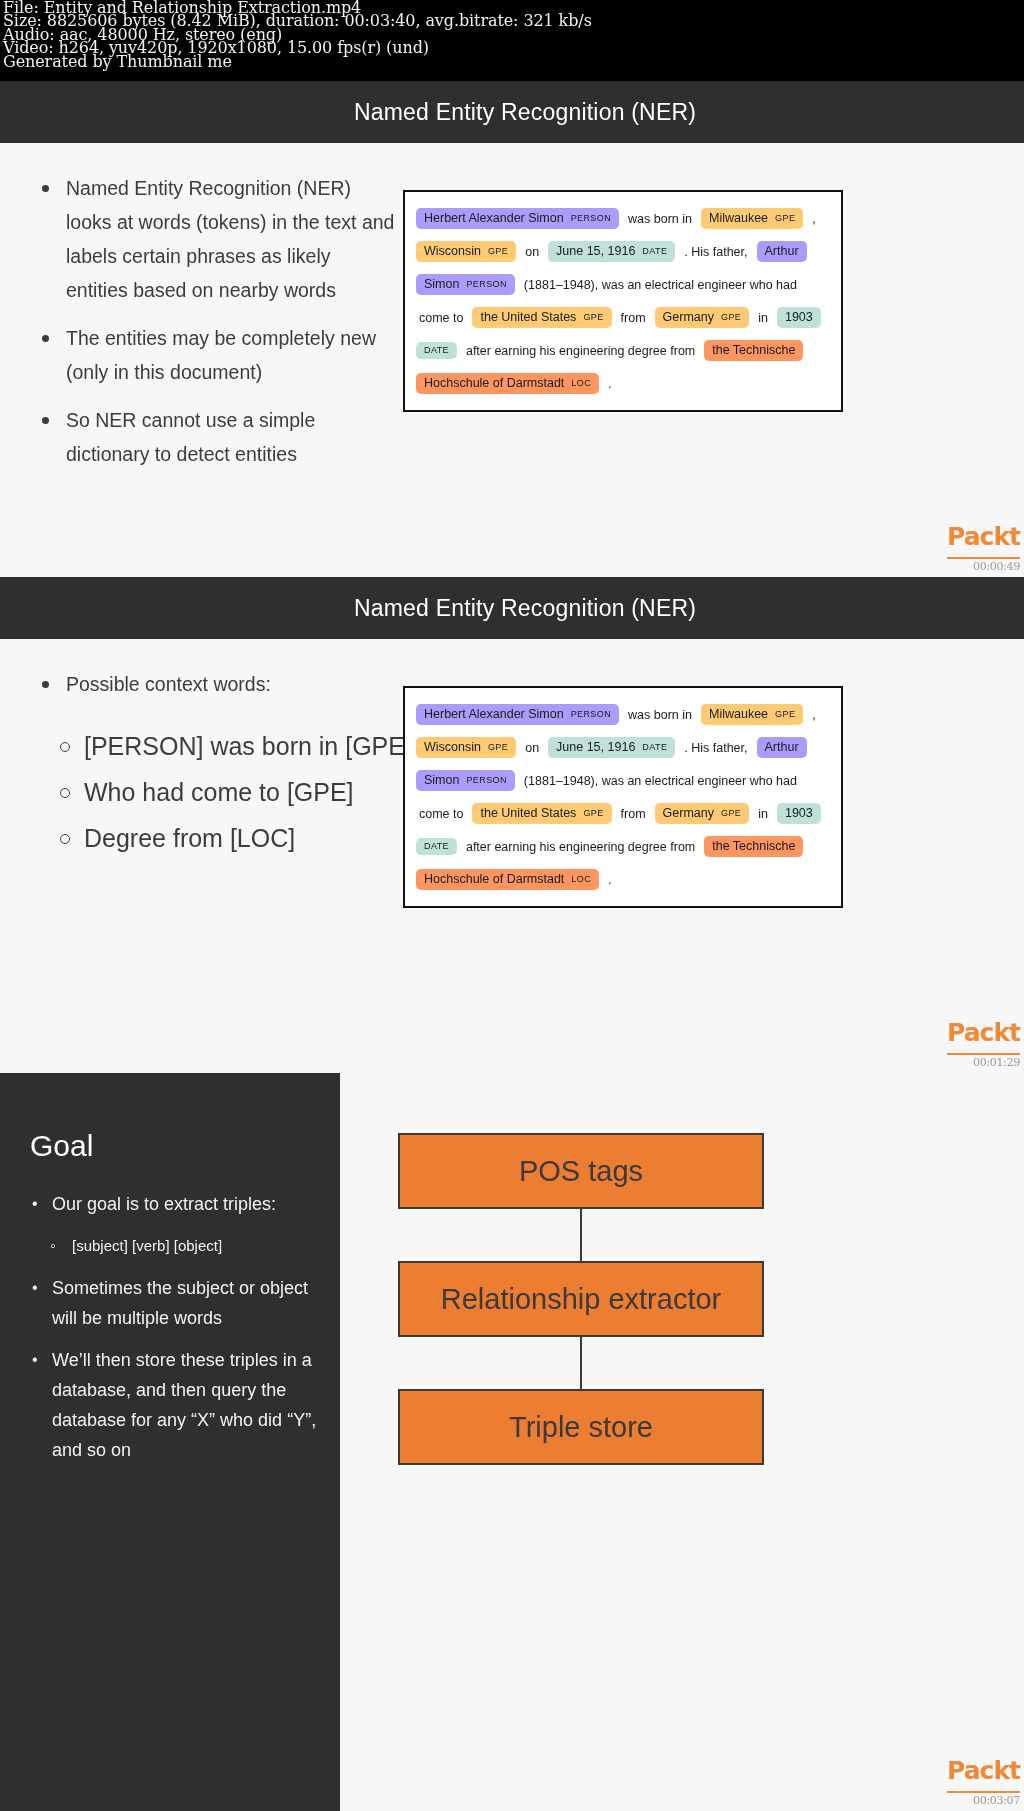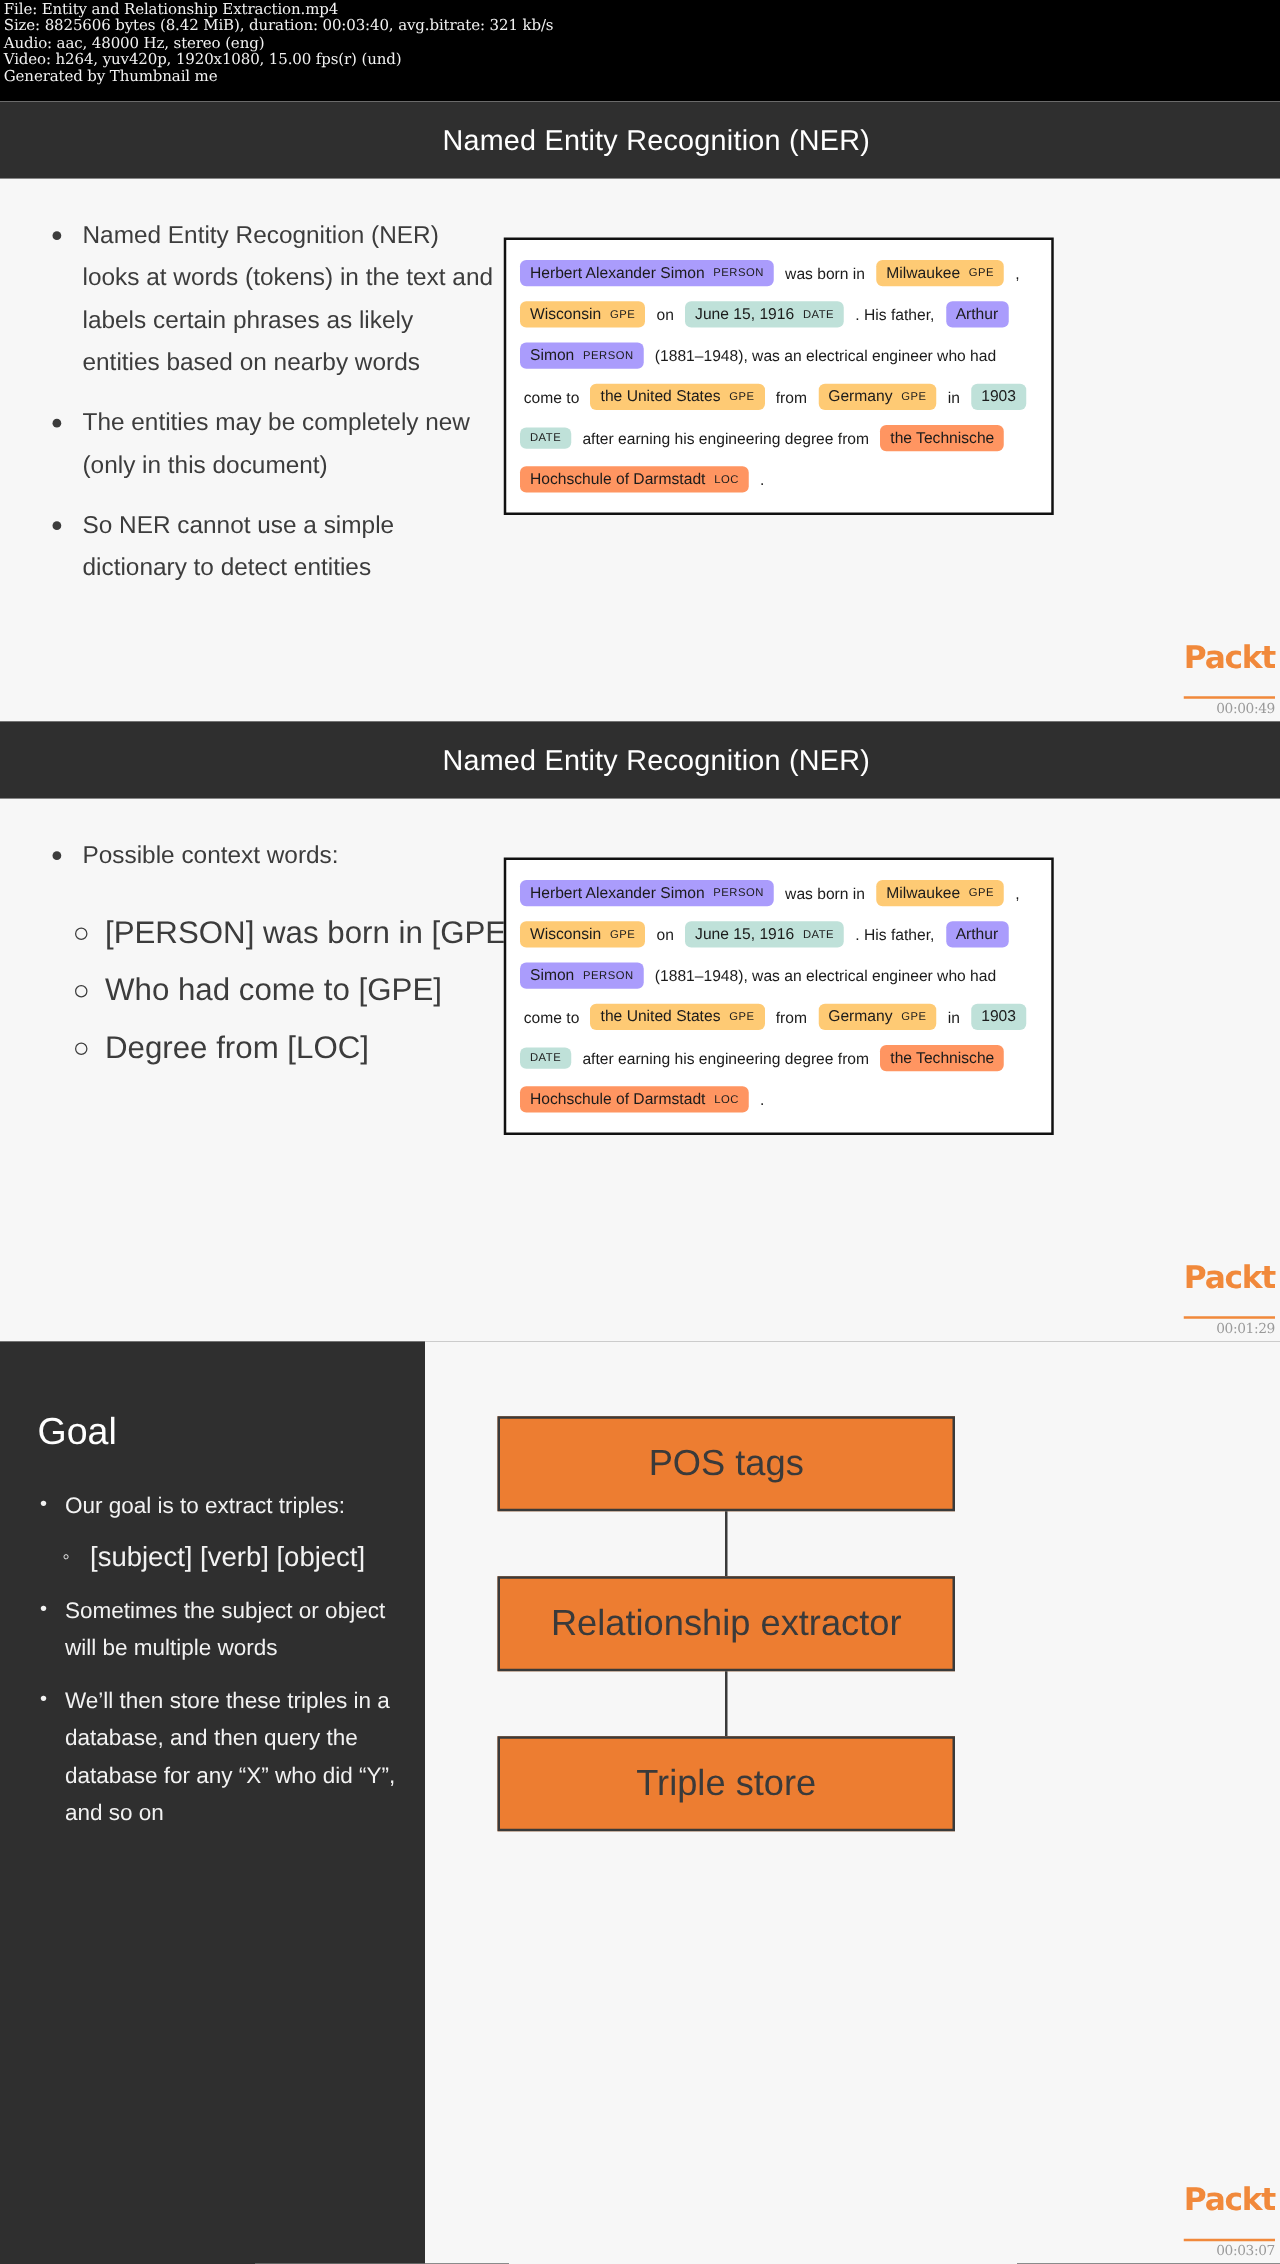--- a/index.html
+++ b/index.html
@@ -10,21 +10,21 @@
   }
   body { width: 1024px; height: 1811px; position: relative; overflow: hidden; }
 
   
   .meta {
     background: #000;
     color: #f2f2f2;
     height: 81px;
     padding: 1px 2px 0 3px;
     font-family: "DejaVu Serif", serif;
-    font-size: 12px;
+    font-size: 16px;
     line-height: 13.4px;
     letter-spacing: -0.1px;
     white-space: nowrap;
   }
   .meta div { height: 13.4px; }
 
   
   .slide { position: relative; background: #f7f7f7; overflow: hidden; }
   .slide-title-bar {
     background: #2f2f2f;
@@ -120,21 +120,21 @@
     text-align: right;
     width: 120px;
   }
   .packt {
     color: #f1893b;
     font-size: 25px;
     font-weight: bold;
     letter-spacing: -1px;
     border-bottom: 2.5px solid #f1893b;
     display: inline-block;
-    padding-bottom: 17px;
+    padding-bottom: 6px;
     font-family: "DejaVu Sans", sans-serif;
   }
   .timestamp {
     display: block;
     color: #9a9a9a;
     font-size: 11px;
     font-family: "DejaVu Serif", serif;
     letter-spacing: -.3px;
     margin-top: 1px;
     text-align: right;
@@ -168,21 +168,21 @@
     position: absolute;
     left: 2px; top: 0;
     color: #f2f2f2;
     font-size: 16px;
   }
   ul.goal-sub { list-style: none; }
   ul.goal-sub > li {
     position: relative;
     padding-left: 24px;
     color: #f2f2f2;
-    font-size: 22px;
+    font-size: 15px;
     line-height: 30px;
   }
   ul.goal-sub > li::before {
     content: "\25E6";
     position: absolute;
     left: 2px; top: 0;
     color: #f2f2f2;
     font-size: 16px;
   }
   .flow { position: absolute; left: 398px; top: 60px; width: 366px; }

